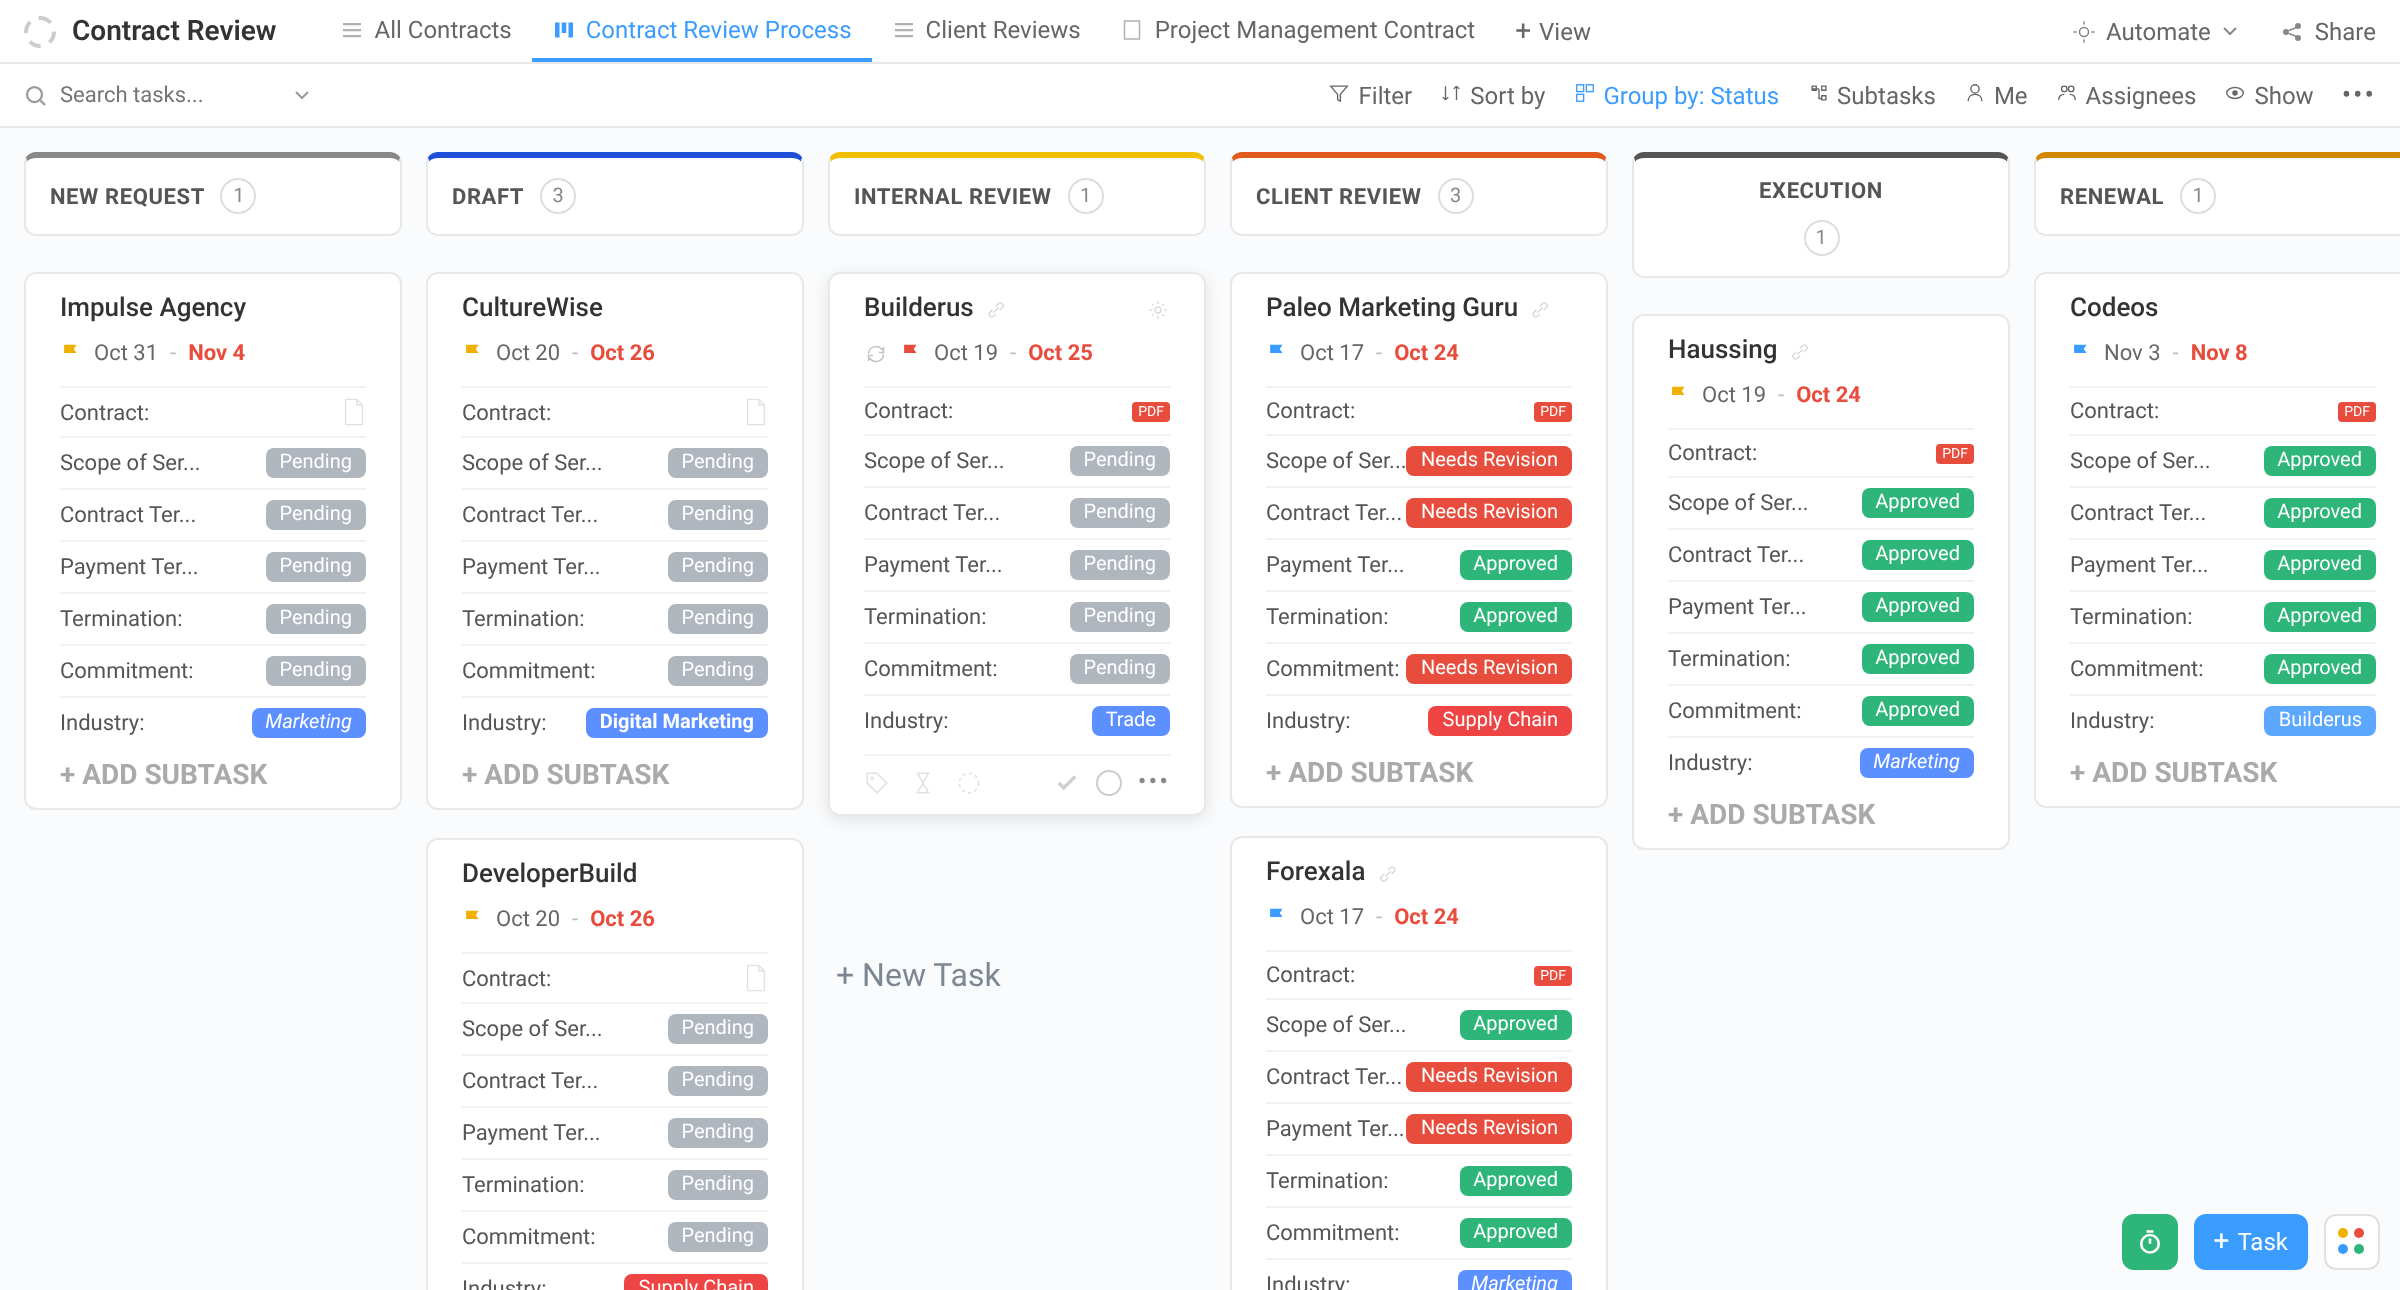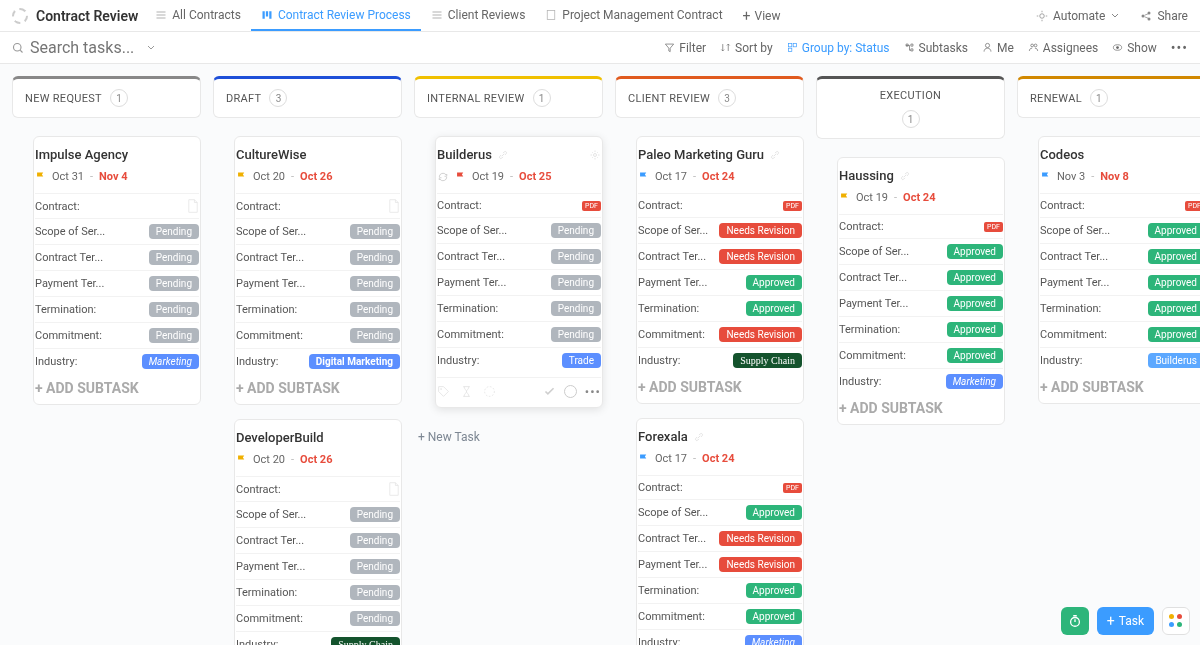--- a/index.html
+++ b/index.html
@@ -1,53 +1,53 @@
 <!DOCTYPE html>
 <html><head>
 <meta charset="utf-8">
 <style>
 * { margin:0; padding:0; box-sizing:border-box; font-family:-apple-system,BlinkMacSystemFont,"Segoe UI",Roboto,sans-serif; }
 body { background:#fafbfc; color:#333; font-size:12px; width:1200px; height:645px; overflow:hidden; }
 .topbar { height:32px; background:#fff; border-bottom:1px solid #e8e8e8; display:flex; align-items:center; padding:0 12px; }
 .app-icon { width:16px; height:16px; border:2px dashed #ccc; border-radius:50%; margin-right:8px; }
-.app-title { font-weight:600; font-size:14px; margin-right:7px; }
+.app-title { font-weight:600; font-size:14px; margin-right:22px; }
 .tabs { display:flex; align-items:center; height:100%; flex:1; }
 .tab { display:flex; align-items:center; padding:0 10px; height:100%; color:#666; cursor:pointer; border-bottom:2px solid transparent; gap:5px; }
 .tab.active { color:#3b9cff; border-bottom-color:#3b9cff; }
 .tab-icon { width:12px; height:12px; opacity:.5; }
 .tab.active .tab-icon { opacity:1; }
 .view-btn { display:flex; align-items:center; gap:4px; padding:0 10px; color:#666; cursor:pointer; }
 .plus { font-size:14px; }
 .top-right { display:flex; align-items:center; gap:10px; }
 .automate-btn { display:flex; align-items:center; gap:5px; padding:4px 10px; color:#666; cursor:pointer; }
 .share-btn { display:flex; align-items:center; gap:5px; color:#666; cursor:pointer; }
 
 .toolbar { height:32px; background:#fff; border-bottom:1px solid #e8e8e8; display:flex; align-items:center; padding:0 12px; justify-content:space-between; }
 .search-wrap { display:flex; align-items:center; gap:6px; color:#999; }
-.search-input { border:none; outline:none; font-size:16px; width:110px; }
+.search-input { border:none; outline:none; font-size:11px; width:110px; }
 .chevron-sm { width:10px; height:10px; }
 .toolbar-right { display:flex; align-items:center; gap:14px; color:#666; }
-.tool-item { display:flex; align-items:center; gap:4px; cursor:pointer; }
+.tool-item { display:flex; gap:4px; cursor:pointer; }
 .tool-item.active { color:#3b9cff; }
 .ellipsis { font-size:14px; letter-spacing:1px; }
 
 .board { display:flex; gap:12px; padding:12px; overflow-x:auto; height:calc(645px - 64px); }
 .column { width:189px; flex-shrink:0; }
 .col-header { background:#fff; border:1px solid #e8e8e8; border-radius:6px; padding:10px 12px; display:flex; align-items:center; gap:8px; border-top:3px solid #ccc; }
 .col-header.c1 { border-top-color:#888; }
 .col-header.c2 { border-top-color:#1e4fd8; }
 .col-header.c3 { border-top-color:#f0c000; }
 .col-header.c4 { border-top-color:#e05a1e; }
 .col-header.c5 { border-top-color:#555;flex-direction:column; }
 .col-header.c6 { border-top-color:#d18800; }
-.col-title { font-weight:400; font-size:11px; letter-spacing:.3px; color:#555; }
+.col-title { font-weight:700; font-size:11px; letter-spacing:.3px; color:#555; }
 .count-badge { border:1px solid #ddd; border-radius:10px; min-width:18px; height:18px; display:flex; align-items:center; justify-content:center; font-size:10px; color:#888; }
 
 .cards { margin-top:18px; display:flex; flex-direction:column; gap:14px; }
-.card { background:#fff; border:1px solid #e8e8e8; border-radius:6px; padding:10px 1px 8px;margin-left:21px; }
+.card { background:#fff; border:1px solid #e8e8e8; border-radius:6px; padding:10px 17px 8px; }
 .card.hover { box-shadow:0 2px 8px rgba(0,0,0,.1); }
 .card-title { font-size:13px; font-weight:500; color:#333; margin-bottom:8px; display:flex; align-items:center; gap:6px; }
 .link-icon { width:10px; height:10px; opacity:.4; }
 .gear-icon { width:12px; height:12px; opacity:.4; margin-left:auto; }
 .date-row { display:flex; align-items:center; gap:6px; font-size:11px; margin-bottom:10px; }
 .flag { width:11px; height:11px; }
 .flag.red { fill:#e74c3c; }
 .flag.yellow { fill:#f0b000; }
 .flag.blue { fill:#3b9cff; }
 .recur-icon { width:12px; height:12px; opacity:.5; }
@@ -57,33 +57,33 @@
 .field-row { display:flex; align-items:center; justify-content:space-between; padding:5px 0; font-size:11px; color:#555; border-top:1px solid #f2f2f2; }
 .field-row:first-of-type { border-top:none; }
 .field-label { white-space:nowrap; overflow:hidden; text-overflow:ellipsis; max-width:80px; }
 .badge { padding:2px 7px; border-radius:4px; font-size:10px; color:#fff; }
 .badge.pending { background:#b0b6bd; }
 .badge.approved { background:#2db57a; }
 .badge.revision { background:#e74c3c; }
 .badge.ind-marketing { background:#5c8fff;font-style:italic; }
 .badge.ind-digital { background:#5c8fff;font-weight:bold; }
 .badge.ind-trade { background:#5c8fff; }
-.badge.ind-supply { background:#14532d;font-family:Liberation Serif, serif; }
+.badge.ind-supply { background:#ef4444; }
 .badge.ind-tech { background:#5ca8ff; }
 .pdf-badge { background:#e74c3c; color:#fff; font-size:7px; padding:1px 3px; border-radius:2px; }
 .doc-icon { width:12px; height:14px; opacity:.35; }
 .add-subtask { font-size:14px; color:#aaa; cursor:pointer; padding-top:6px;font-weight:bold; }
 .card-footer { display:flex; align-items:center; gap:10px; padding-top:6px; border-top:1px solid #f2f2f2; margin-top:4px; }
 .foot-icon { width:13px; height:13px; opacity:.35; }
 .foot-right { margin-left:auto; display:flex; align-items:center; gap:8px; }
 .foot-circle { width:13px; height:13px; border:1.5px solid #ccc; border-radius:50%; }
 .foot-check { width:13px; height:13px; opacity:.4; }
 .foot-dots { font-size:13px; color:#888; letter-spacing:1px; }
 
-.new-task-btn { color:#7d8793; font-size:12px; padding:8px 4px; cursor:pointer; }
+.new-task-btn { color:#7d8793; font-size:16px; padding:8px 4px; cursor:pointer;margin-top:48px; }
 
 .fab-row { position:fixed; bottom:10px; right:10px; display:flex; align-items:center; gap:8px; }
 .fab-timer { width:28px; height:28px; background:#2db57a; border-radius:6px; display:flex; align-items:center; justify-content:center; }
 .fab-task { height:28px; padding:0 10px; background:#3b9cff; color:#fff; border-radius:6px; display:flex; align-items:center; gap:4px; font-size:12px; cursor:pointer; }
 .fab-apps { width:28px; height:28px; background:#fff; border:1px solid #e0e0e0; border-radius:6px; display:flex; align-items:center; justify-content:center; }
 .grid-dots { width:14px; height:14px; display:grid; grid-template-columns:1fr 1fr; gap:2px; }
 .gd { width:5px; height:5px; border-radius:50%; }
 svg { display:block; }
 </style>
 </head>

